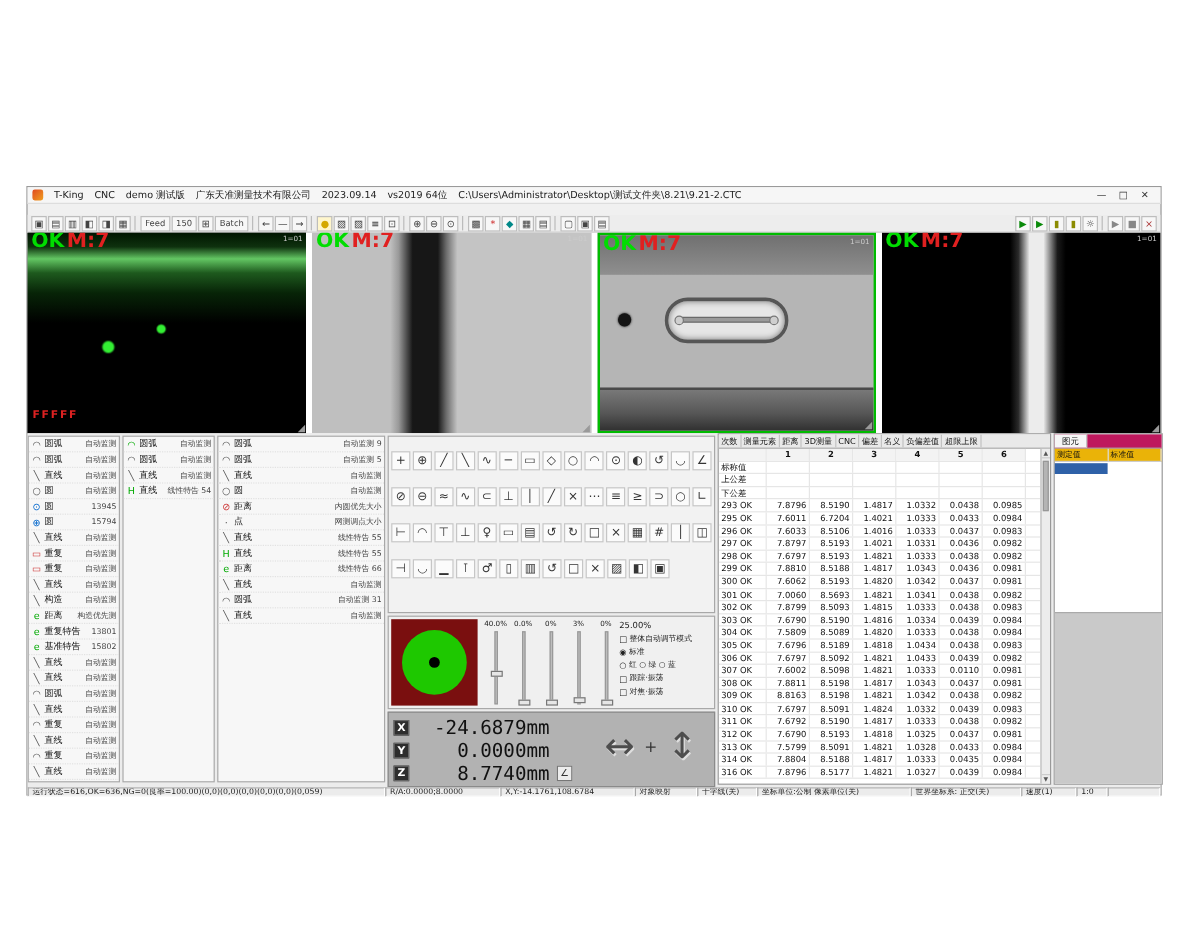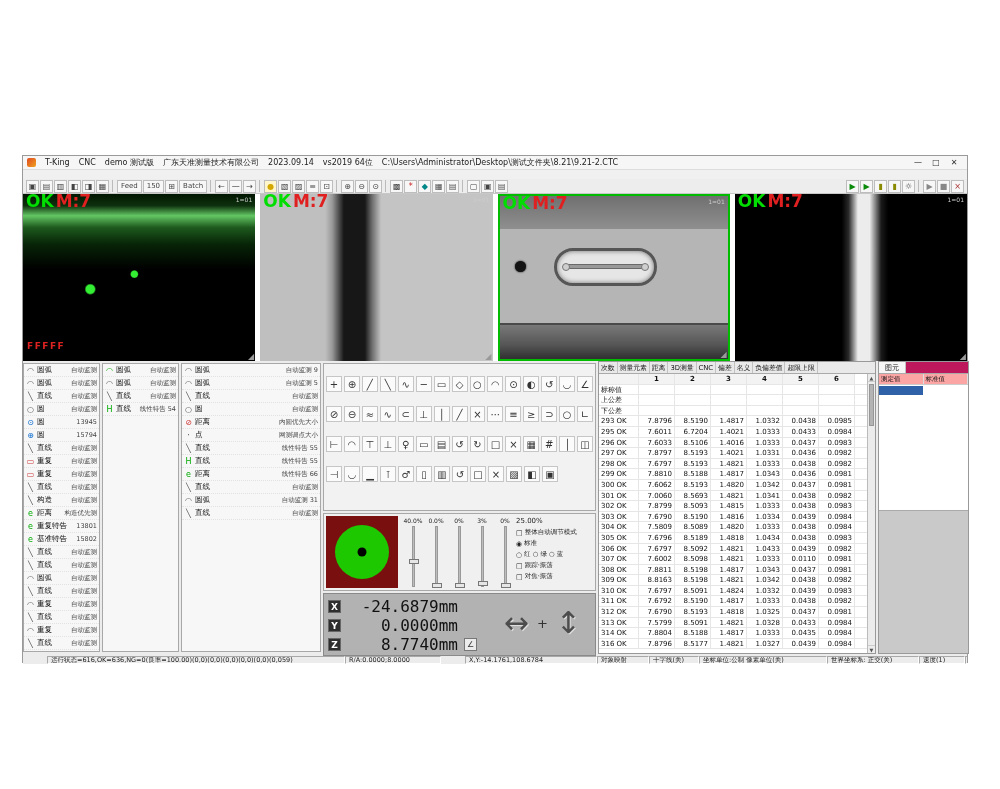--- a/index.html
+++ b/index.html
@@ -101,21 +101,21 @@
   .rhead .rcell{text-align:center;background:#f3f3f3;font-weight:bold;}
   .vscroll{position:absolute;right:0;top:12px;width:8px;bottom:0;background:#ececec;border-left:1px solid #bbb;}
   .varrow{height:8px;font-size:5px;display:flex;align-items:center;justify-content:center;color:#555;border-bottom:1px solid #ccc;}
   .vdown{position:absolute;bottom:0;left:0;right:0;border-top:1px solid #ccc;border-bottom:none;}
   .vthumb{position:absolute;left:1px;top:10px;width:5px;height:42px;background:#b4b4b4;border:1px solid #979797;}
 
   
   .elpanel{position:absolute;left:855px;top:0;width:91px;height:293px;background:#fff;border:1px solid #999;font-size:7px;color:#111;}
   .el-tabs{height:12px;background:#be185d;border-bottom:1px solid #aaa;display:flex;}
   .el-tab{padding:0 6px;display:flex;align-items:center;border-right:1px solid #c2c2c2;background:#f6f6f6;}
-  .el-head{display:flex;height:11px;border-bottom:1px solid #ccc;background:#fca5a5;}
+  .el-head{display:flex;height:11px;border-bottom:1px solid #ccc;background:#eab308;}
   .el-head-cell{flex:1;border-right:1px solid #ddd;padding-left:2px;display:flex;align-items:center;font-size:6.5px;}
   .el-sel{width:44px;height:9px;background:#2e61a8;margin-top:1px;}
   .el-gray{position:absolute;left:0;right:0;top:148px;bottom:0;background:#c9c9c9;border-top:1px solid #aaa;}
 
   
   .statusbar{position:absolute;left:0;top:500px;width:100%;height:8px;background:#ececec;display:flex;font-size:6.5px;color:#222;overflow:hidden;}
   .sb-seg{height:100%;display:flex;align-items:center;padding:0 3px;white-space:nowrap;overflow:hidden;border:1px solid;border-color:#a8a8a8 #ffffff #ffffff #a8a8a8;flex:0 0 auto;}
   .sb-fill{flex:1 1 auto;}
 </style>
 </head>
@@ -853,23 +853,23 @@
           <div class="el-head-cell">测定值</div>
           <div class="el-head-cell">标准值</div>
         </div>
       <div class="el-sel"></div>
       <div class="el-gray"></div>
     </div>
 
   </div>
 
   <div class="statusbar" id="statusbar">
-      <div class="sb-seg" style="width: 298px; margin-left: 24px;">运行状态=616,OK=636,NG=0(良率=100.00)(0,0)(0,0)(0,0)(0,0)(0,0)(0,059)</div>
+      <div class="sb-seg" style="width: 298px;">运行状态=616,OK=636,NG=0(良率=100.00)(0,0)(0,0)(0,0)(0,0)(0,0)(0,059)</div>
       <div class="sb-seg" style="width: 96px;">R/A:0.0000;8.0000</div>
-      <div class="sb-seg" style="width: 132px; margin-left: 24px;">X,Y:-14.1761,108.6784</div>
+      <div class="sb-seg" style="width: 112px;">X,Y:-14.1761,108.6784</div>
       <div class="sb-seg" style="width: 52px;">对象映射</div>
       <div class="sb-seg" style="width: 50px;">十字线(关)</div>
       <div class="sb-seg" style="width: 128px;">坐标单位:公制 像素单位(关)</div>
       <div class="sb-seg" style="width: 92px;">世界坐标系: 正交(关)</div>
       <div class="sb-seg" style="width: 46px;">速度(1)</div>
       <div class="sb-seg" style="width: 26px;">1:0</div>
       <div class="sb-seg sb-fill"></div>
     </div>
 
 </div>

